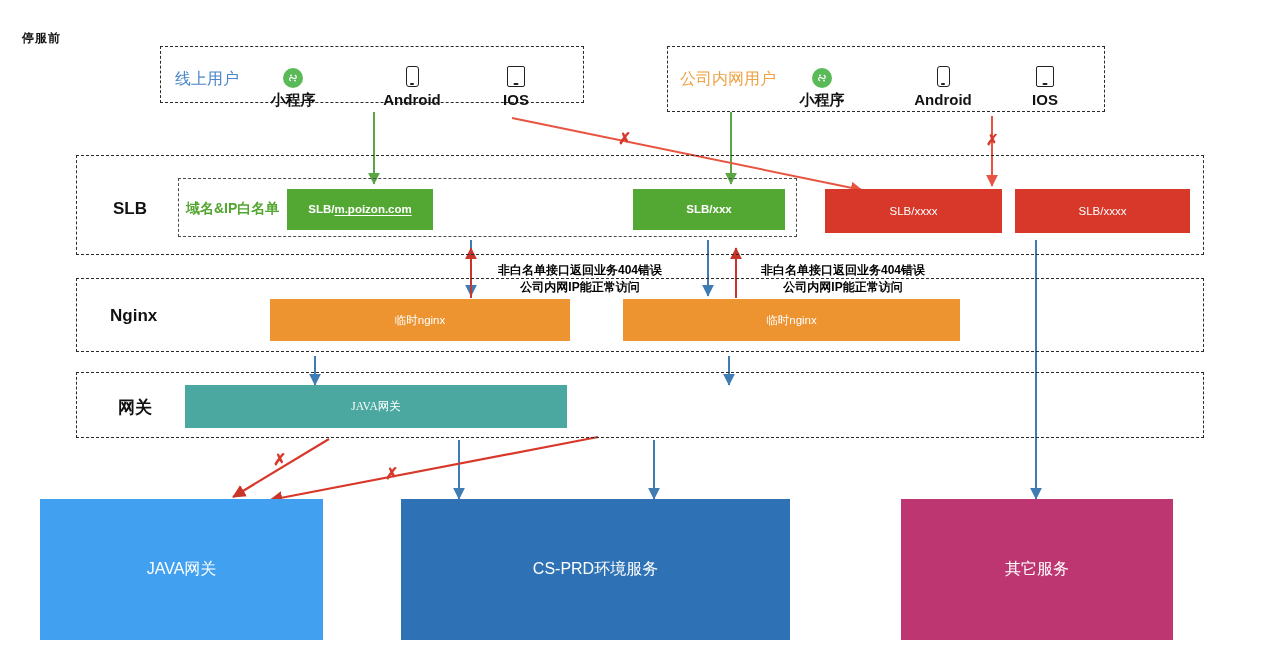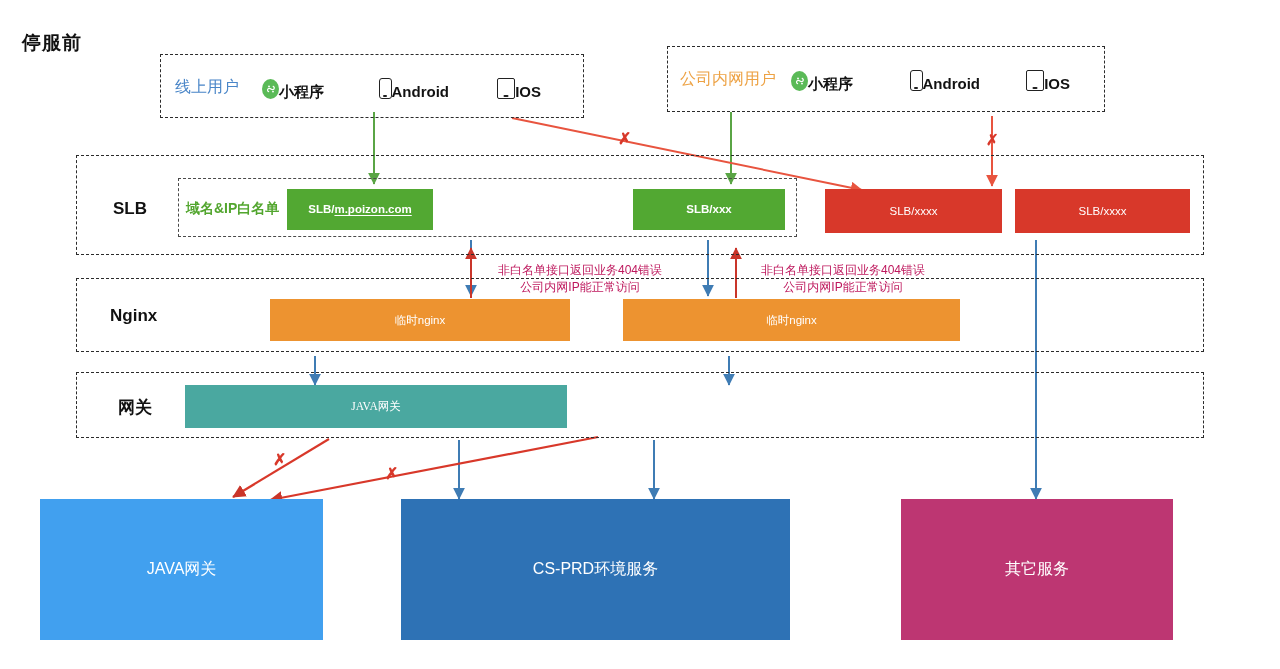--- a/index.html
+++ b/index.html
@@ -12,36 +12,36 @@
     color:#1a1a1a;
   }
   #stage{position:absolute;inset:0;width:1280px;height:669px;}
   #svg-layer{position:absolute;left:0;top:0;width:1280px;height:669px;pointer-events:none;}
 
   .abs{position:absolute;box-sizing:border-box;}
 
   
   #page-title{
     left:22px;top:30px;
-    font-size:19px;font-weight:bold;letter-spacing:1px;color:#111;
+    font-size:12px;font-weight:bold;letter-spacing:1px;color:#111;
   }
 
   
   .client-group{
     border:1.5px dashed #2b2b2b;
     background:transparent;
     display:flex;align-items:center;
   }
   .client-label{
     font-size:16px;font-weight:500;white-space:nowrap;
   }
   .client-label.online{color:#4a86c8;}
   .client-label.intranet{color:#eda244;}
   .client-item{
-    display:flex;flex-direction:row;align-items:center;justify-content:flex-end;
+    display:flex;flex-direction:column;align-items:center;justify-content:flex-end;
     white-space:nowrap;
   }
   .client-item .lbl{font-size:15px;font-weight:bold;color:#121212;line-height:1;}
   .mini-icon{
     width:20px;height:20px;border-radius:50%;
     background:#5aba57;
     display:flex;align-items:center;justify-content:center;
     margin-bottom:4px;
   }
   .phone-icon{
@@ -94,21 +94,21 @@
   .service{
     display:flex;align-items:center;justify-content:center;
     color:#ffffff;font-size:16px;text-align:center;
   }
   .service.prd{background:#41a0ef;}
   .service.csprd{background:#2e72b5;}
   .service.other{background:#bd3672;}
 
   
   .note{
-    position:absolute;color:#be185d;font-size:12px;font-weight:normal;
+    position:absolute;color:#000000;font-size:12px;font-weight:bold;
     text-align:center;line-height:1.45;white-space:nowrap;
   }
 
   
   .x-mark{
     position:absolute;color:#d8382a;font-weight:bold;
     font-size:15px;line-height:1;
     font-family:"Liberation Sans",sans-serif;
   }
 </style>
@@ -193,21 +193,21 @@
     <g>
       <line x1="598" y1="437" x2="270" y2="500" stroke="#d8382a" stroke-width="2.2" marker-end="url(#ah-darkred)"></line>
     </g>
   </svg>
 
   <div class="x-mark abs" style="left:618px;top:131px;font-size:16px;">✗</div>
   <div class="x-mark abs" style="left:986px;top:132px;font-size:15px;">✗</div>
   <div class="x-mark abs" style="left:273px;top:452px;font-size:16px;">✗</div>
   <div class="x-mark abs" style="left:385px;top:466px;font-size:16px;">✗</div>
 
-  <div class="abs client-group" style="left:160px;top:54px;width:424px;height:64px;">
+  <div class="abs client-group" style="left:160px;top:46px;width:424px;height:57px;">
     <div class="client-label online abs" style="left:14px;top:22px;">线上用户</div>
 
     <div class="client-item abs" style="left:101px;top:12px;width:62px;height:48px;">
       <span class="mini-icon">
         <svg width="12" height="12" viewBox="0 0 12 12" aria-hidden="true">
           <path d="M3.6 8.6 C2.0 8.0 2.3 5.6 4.0 5.3 C5.6 5.0 6.3 6.9 7.9 6.6 C9.6 6.3 9.8 3.9 8.2 3.3" fill="none" stroke="#ffffff" stroke-width="1.25" stroke-linecap="round"></path>
           <circle cx="4.0" cy="3.4" r="0.95" fill="#ffffff"></circle>
           <circle cx="8.0" cy="8.6" r="0.95" fill="#ffffff"></circle>
         </svg>
       </span>

